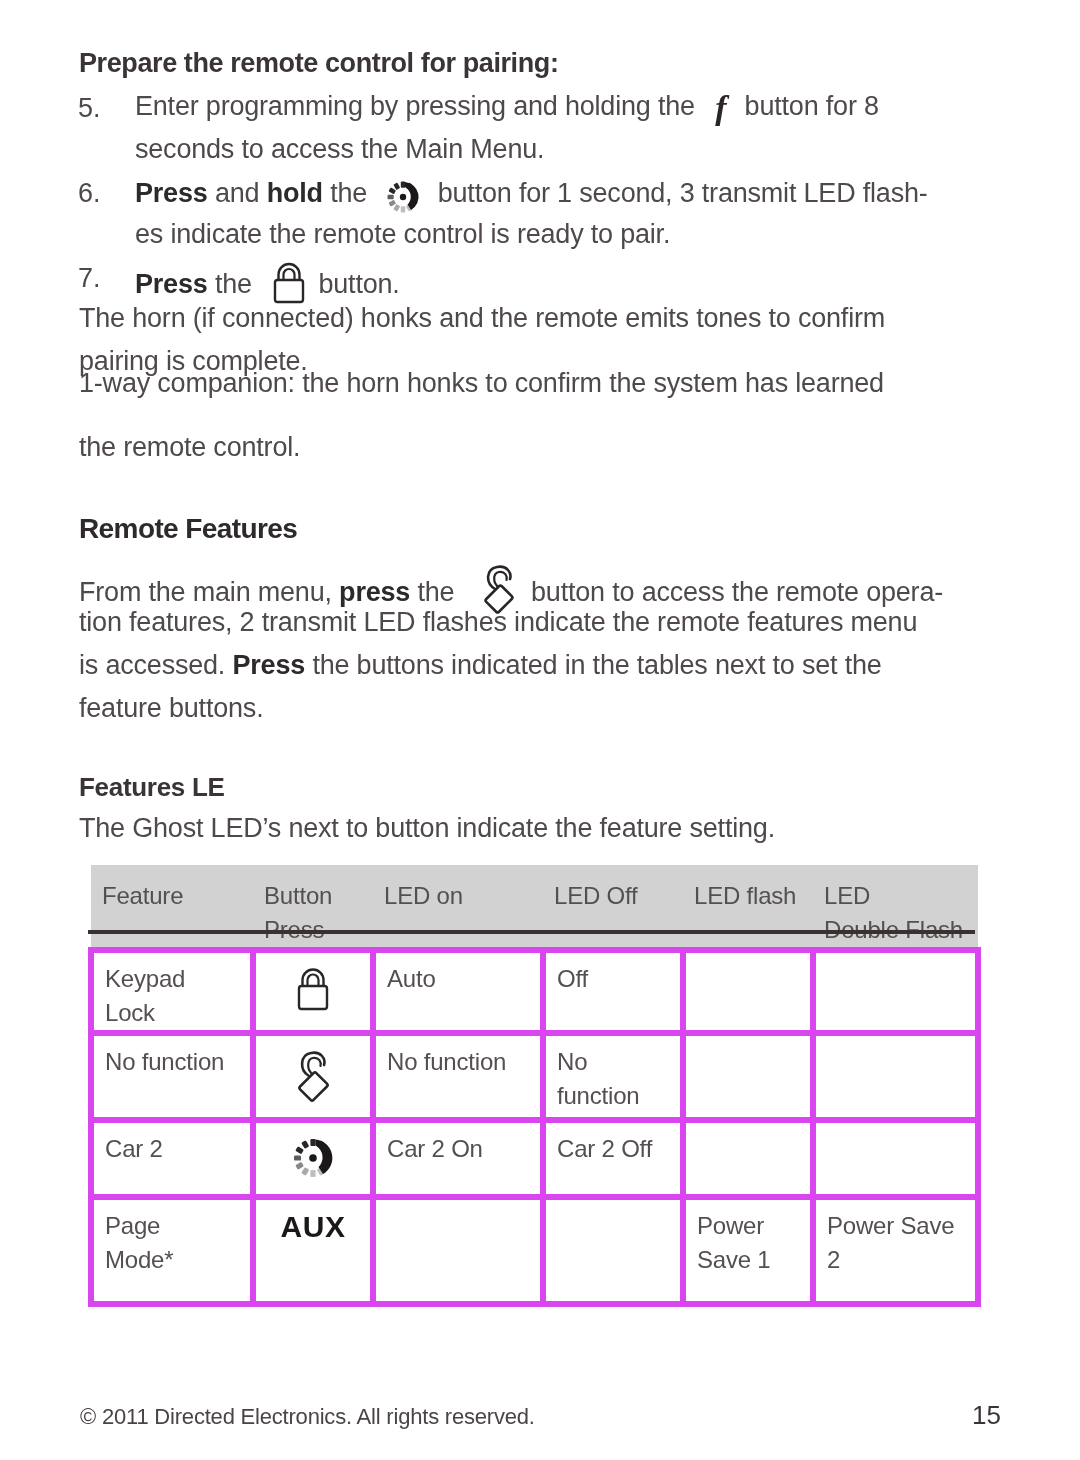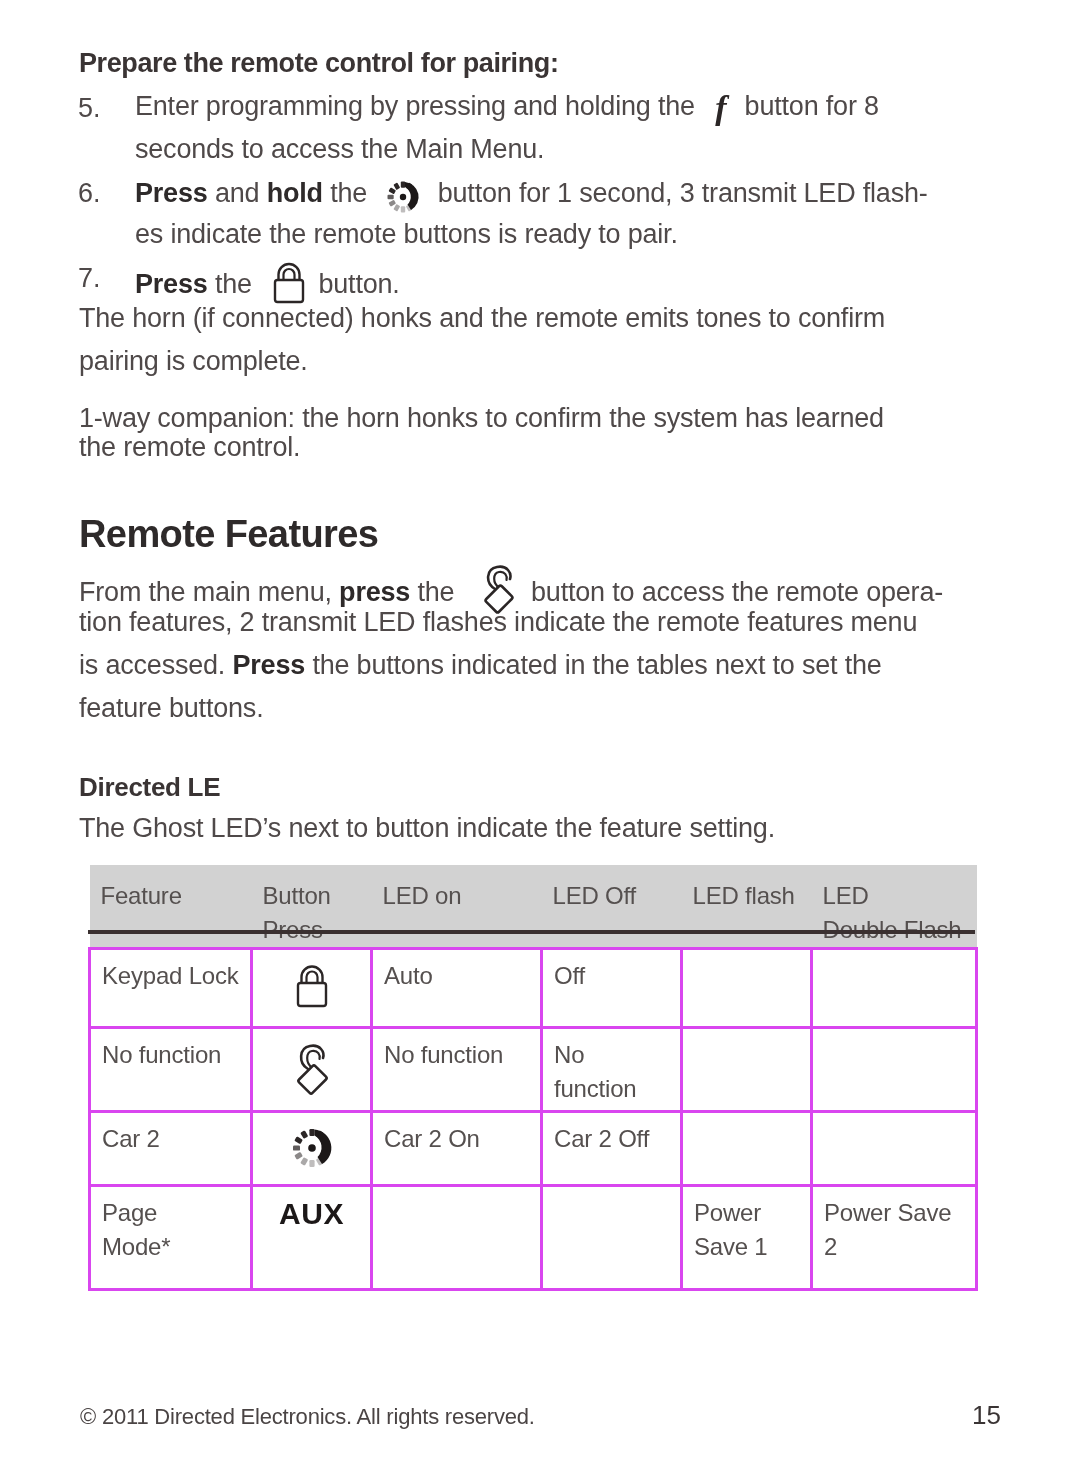--- a/index.html
+++ b/index.html
@@ -29,21 +29,21 @@
     left: 79px;
     font-size: 27px;
     font-weight: bold;
     letter-spacing: -0.4px;
     color: #3a3434;
     white-space: nowrap;
   }
   .big-head {
     position: absolute;
     left: 79px;
-    font-size: 38px;
+    font-size: 28px;
     font-weight: bold;
     letter-spacing: -0.6px;
     color: #2e2a2a;
     white-space: nowrap;
   }
   .sub-head {
     position: absolute;
     left: 79px;
     font-size: 26px;
     font-weight: bold;
@@ -86,21 +86,21 @@
   
   .tbl {
     position: absolute;
     left: 88px;
     top: 865px;
     width: 887px;
     border-collapse: collapse;
     table-layout: fixed;
   }
   .tbl td, .tbl th {
-    border: 3px solid #d946ef;
+    border: 6px solid #d946ef;
     vertical-align: top;
     padding: 9px 11px 0 11px;
     font-size: 24px;
     line-height: 34px;
     font-weight: normal;
     color: #55504f;
     text-align: left;
     letter-spacing: -0.2px;
   }
   .tbl thead th {
@@ -191,39 +191,39 @@
           </g>
 
           <path d="M 2,-15 A 15,15 0 0 1 8,13 L 4.5,7.5 A 11,11 0 0 0 2,-10 Z" fill="#1c1818"></path>
 
           <circle cx="0" cy="0" r="3.2" fill="#1c1818"></circle>
         </g>
       </svg>
     </span>
     <span>button for 1 second, 3 transmit LED flash-</span>
   </div>
-  <div class="body-line" style="left:135px; top:221px;">es indicate the remote buttons is ready to pair.</div>
+  <div class="body-line" style="left:135px; top:221px;">es indicate the remote control is ready to pair.</div>
 
   <div class="num" style="top:263px;">7.</div>
   <div class="body-line" style="left:135px; top:263px;">
     <span class="b">Press</span>
     <span>the</span>
     <span class="ico" style="width:44px;height:46px;margin:0 0 0 8px;top:-4px;">
       <svg width="44" height="46" viewBox="0 0 44 46">
         <path d="M11.5 21 V15.5 A10.5 10.5 0 0 1 32.5 15.5 V21" fill="none" stroke="#2b2626" stroke-width="2.4"></path>
         <path d="M16.5 21 V15.5 A5.5 5.5 0 0 1 27.5 15.5 V21" fill="none" stroke="#2b2626" stroke-width="2.2"></path>
         <rect x="8" y="21" width="28" height="22" rx="2.5" fill="#ffffff" stroke="#2b2626" stroke-width="2.4"></rect>
       </svg>
     </span>
     <span>button.</span>
   </div>
 
   <div class="body-line" style="left:79px; top:305px;">The horn (if connected) honks and the remote emits tones to confirm</div>
   <div class="body-line" style="left:79px; top:348px;">pairing is complete.</div>
-  <div class="body-line" style="left:79px; top:405px;">1-way companion: the horn honks to confirm the system has learned</div>
+  <div class="body-line" style="left:79px; top:370px;">1-way companion: the horn honks to confirm the system has learned</div>
   <div class="body-line" style="left:79px; top:434px;">the remote control.</div>
 
   <div class="big-head" style="top:513px;">Remote Features</div>
 
   <div class="body-line" style="left:79px; top:566px;">
     <span>From the main menu,</span>
     <span class="b">press</span>
     <span>the</span>
     <span class="ico" style="width:50px;height:56px;margin:0 0 0 12px;top:-5px;">
       <svg width="50" height="56" viewBox="0 0 50 56">
@@ -237,21 +237,21 @@
     <span>button to access the remote opera-</span>
   </div>
   <div class="body-line" style="left:79px; top:609px;">tion features, 2 transmit LED flashes indicate the remote features menu</div>
   <div class="body-line" style="left:79px; top:652px;">
     <span>is accessed.</span>
     <span class="b">Press</span>
     <span>the buttons indicated in the tables next to set the</span>
   </div>
   <div class="body-line" style="left:79px; top:695px;">feature buttons.</div>
 
-  <div class="sub-head" style="top:772px;">Directed LE</div>
+  <div class="sub-head" style="top:772px;">Features LE</div>
   <div class="body-line" style="left:79px; top:815px;">The Ghost LED’s next to button indicate the feature setting.</div>
 
   <table class="tbl">
     <colgroup>
       <col style="width:162px">
       <col style="width:120px">
       <col style="width:170px">
       <col style="width:140px">
       <col style="width:130px">
       <col style="width:165px">

